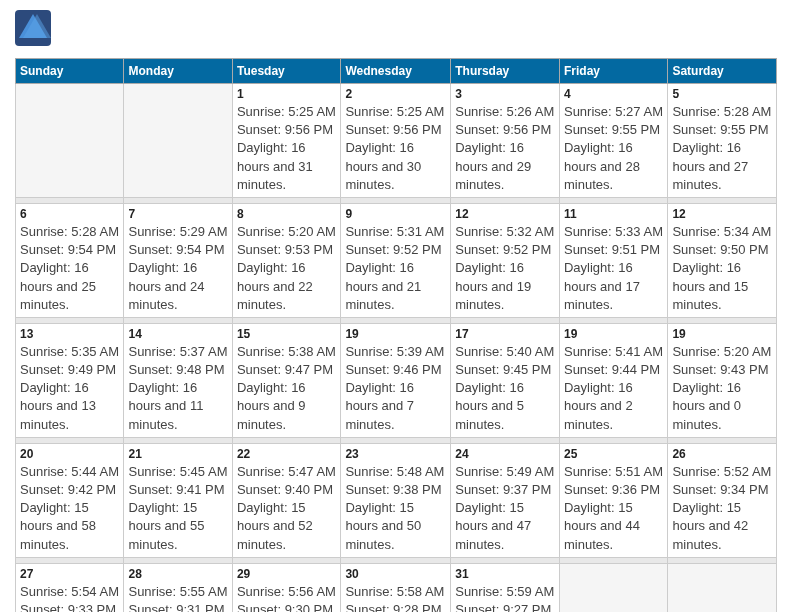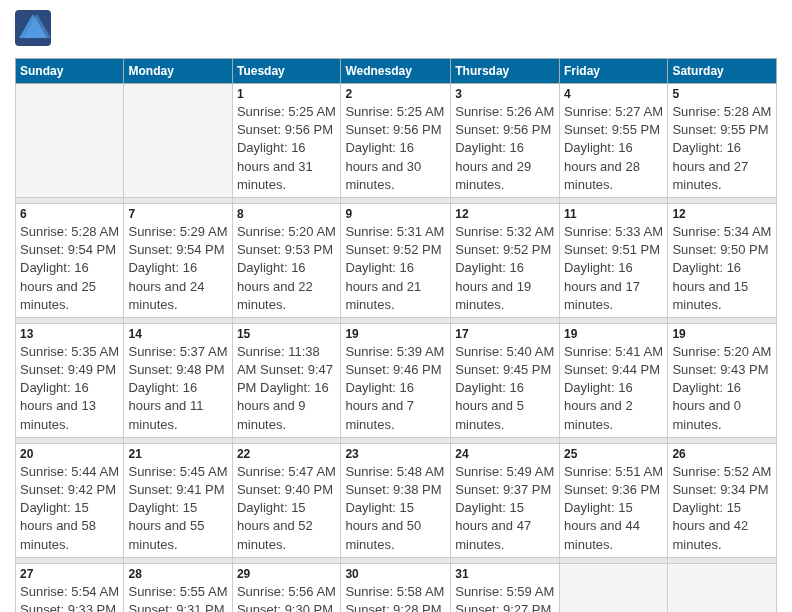--- a/index.html
+++ b/index.html
@@ -239,21 +239,21 @@
         </td>
         <td>
           <span class="day-number">14</span>
           <div class="day-info">Sunrise: 5:37 AM
 Sunset: 9:48 PM
 Daylight: 16 hours
 and 11 minutes.</div>
         </td>
         <td>
           <span class="day-number">15</span>
-          <div class="day-info">Sunrise: 11:38 AM
+          <div class="day-info">Sunrise: 5:38 AM
 Sunset: 9:47 PM
 Daylight: 16 hours
 and 9 minutes.</div>
         </td>
         <td>
           <span class="day-number">19</span>
           <div class="day-info">Sunrise: 5:39 AM
 Sunset: 9:46 PM
 Daylight: 16 hours
 and 7 minutes.</div>

